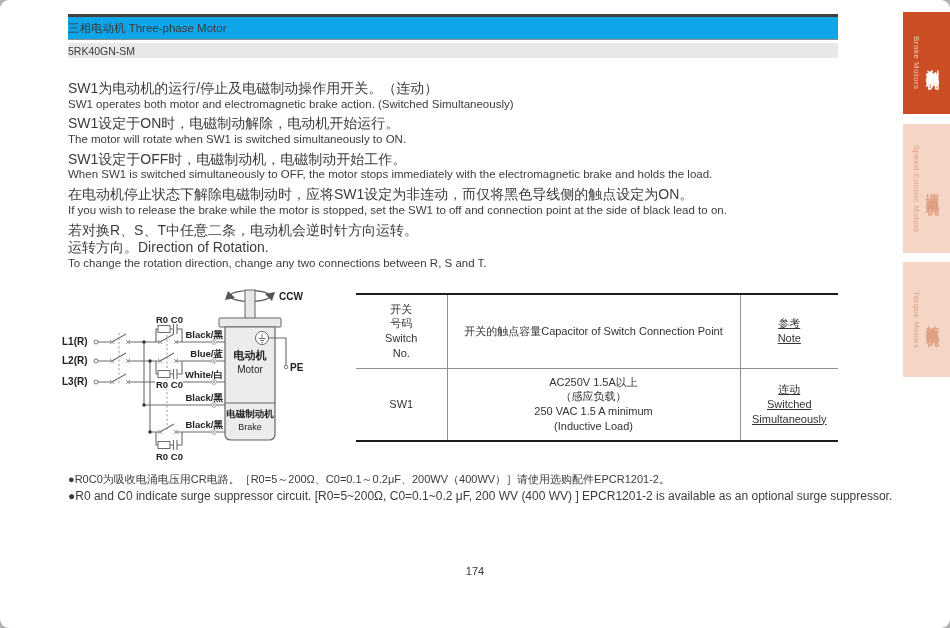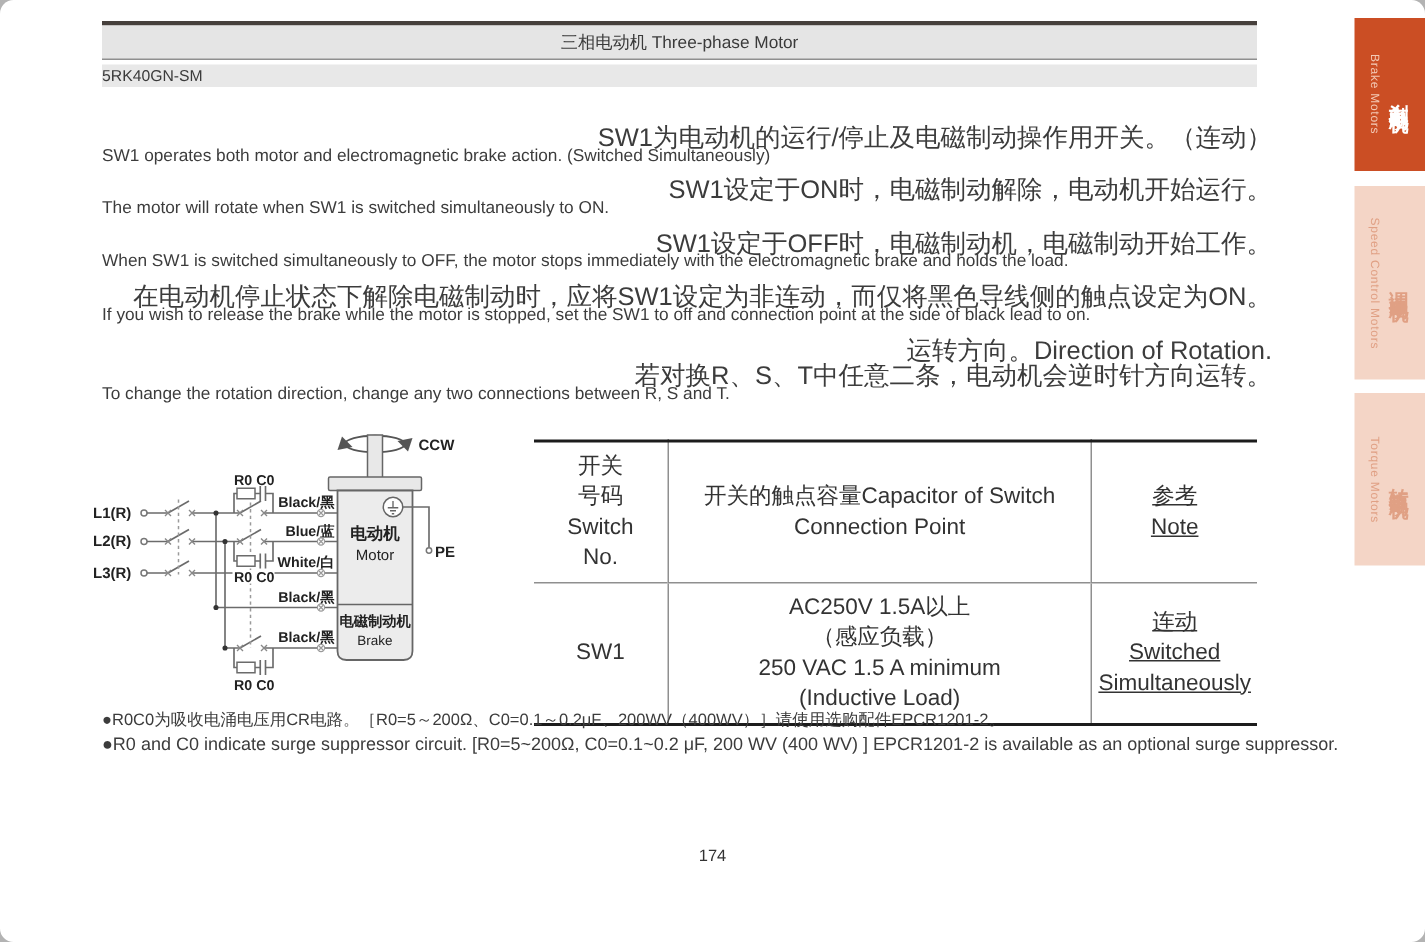--- a/index.html
+++ b/index.html
@@ -2,45 +2,45 @@
 <html><head>
 <meta charset="utf-8">
 <style>
   * { margin:0; padding:0; box-sizing:border-box; }
   html,body { background:#b3b3b3; font-family:"Liberation Sans","DejaVu Sans",sans-serif; }
   .page { position:relative; width:950px; height:628px; background:#ffffff;
           border-radius:9px; overflow:hidden; color:#3c3c3c; }
 
   
   .top-rule   { position:absolute; left:68px; top:14px; width:770px; height:3px; background:#46403c; }
-  .title-bar  { position:absolute; left:68px; top:17px; width:770px; height:23px; background:#e5e5e5;
-                border-bottom:1px solid #8f8f8f; display:flex; align-items:center; justify-content:center;
+  .title-bar  { position:absolute; left:68px; top:17px; width:770px; height:23px; background:#0ea5e9;
+                border-bottom:1px solid #8f8f8f; display:flex; align-items:center; 
                 font-size:11.5px; color:#3a3a3a; }
   .model-bar  { position:absolute; left:68px; top:43px; width:770px; height:15px; background:#e8e8e8;
                 display:flex; align-items:center; justify-content:flex-start; font-size:10.5px; color:#3a3a3a; }
 
   
   .body-text { position:absolute; left:68px; top:80px; width:780px; }
   .body-text div { height:17.7px; white-space:nowrap; }
-  .body-text .cn { font-size:17px;text-align:right; }
+  .body-text .cn { font-size:14px; }
   .body-text .en { font-size:11.5px; }
 
   
   .diagram { position:absolute; left:60px; top:283px; }
   .diagram text { fill:#222; font-family:"Liberation Sans","DejaVu Sans",sans-serif; }
   .diagram .wire  { stroke:#6b6b6b; stroke-width:1.1; fill:none; }
   .diagram .gang  { stroke:#9a9a9a; stroke-width:1; stroke-dasharray:2.2,2.2; fill:none; }
   .diagram .lbl   { font-size:9.5px; font-weight:bold; }
   .diagram .lbl-in{ font-size:10px;  font-weight:bold; }
   .diagram .dot   { fill:#333; }
 
   
   .spec-table { position:absolute; left:356px; top:293px; width:482px;
                 border-top:2.5px solid #1c1c1c; border-bottom:2.5px solid #1c1c1c;
-                border-collapse:collapse; font-size:15px; color:#333; }
+                border-collapse:collapse; font-size:11px; color:#333; }
   .spec-table th, .spec-table td { font-weight:normal; text-align:center; vertical-align:middle;
                 white-space:pre-line; line-height:1.35; padding:6px 4px; }
   .spec-table thead tr { height:74px; border-bottom:1px solid #8f8f8f; }
   .spec-table tbody tr { height:72px; }
   .spec-table .c1 { width:91px;  border-right:1px solid #8f8f8f; }
   .spec-table .c2 { width:293px; border-right:1px solid #8f8f8f; }
   .spec-table .c3 { width:98px;text-decoration:underline; }
 
   
   .notes { position:absolute; left:68px; top:472px; width:800px; }
@@ -77,22 +77,22 @@
 
   <div class="body-text">
     <div class="cn">SW1为电动机的运行/停止及电磁制动操作用开关。（连动）</div>
     <div class="en">SW1 operates both motor and electromagnetic brake action. (Switched Simultaneously)</div>
     <div class="cn">SW1设定于ON时，电磁制动解除，电动机开始运行。</div>
     <div class="en">The motor will rotate when SW1 is switched simultaneously to ON.</div>
     <div class="cn">SW1设定于OFF时，电磁制动机，电磁制动开始工作。</div>
     <div class="en">When SW1 is switched simultaneously to OFF, the motor stops immediately with the electromagnetic brake and holds the load.</div>
     <div class="cn">在电动机停止状态下解除电磁制动时，应将SW1设定为非连动，而仅将黑色导线侧的触点设定为ON。</div>
     <div class="en">If you wish to release the brake while the motor is stopped, set the SW1 to off and connection point at the side of black lead to on.</div>
+    <div class="cn">若对换R、S、T中任意二条，电动机会逆时针方向运转。</div>
     <div class="cn">运转方向。Direction of Rotation.</div>
-    <div class="cn">若对换R、S、T中任意二条，电动机会逆时针方向运转。</div>
     <div class="en">To change the rotation direction, change any two connections between R, S and T.</div>
   </div>
 
   <svg class="diagram" width="300" height="190" viewBox="0 0 300 190">
     <defs>
       <g id="xmark">
           <path d="M-2,-2L2,2M2,-2L-2,2" stroke="#888" stroke-width="0.9" fill="none"></path>
         </g>
       <g id="contact">
         <path d="M0,0 L14,-8" stroke="#6b6b6b" stroke-width="1.1" fill="none"></path>

